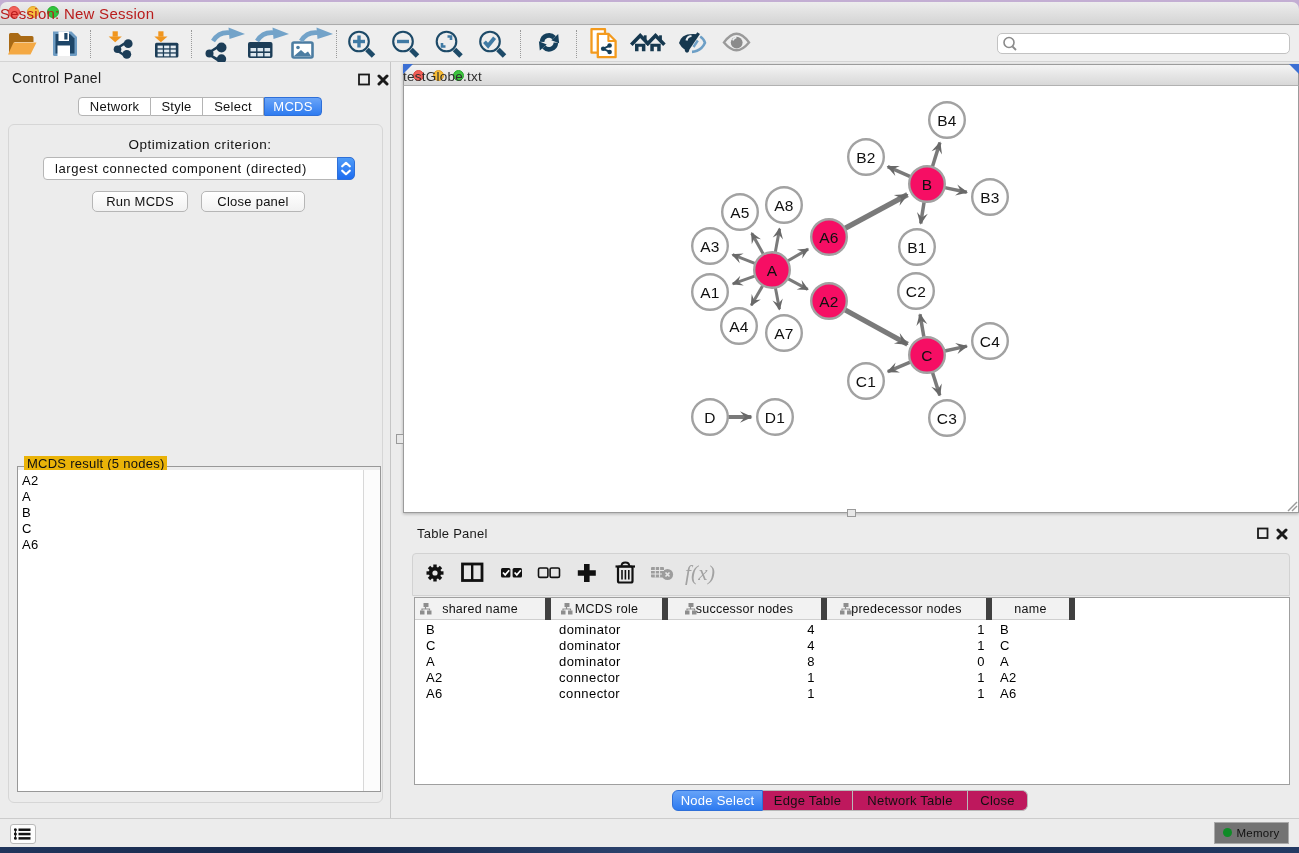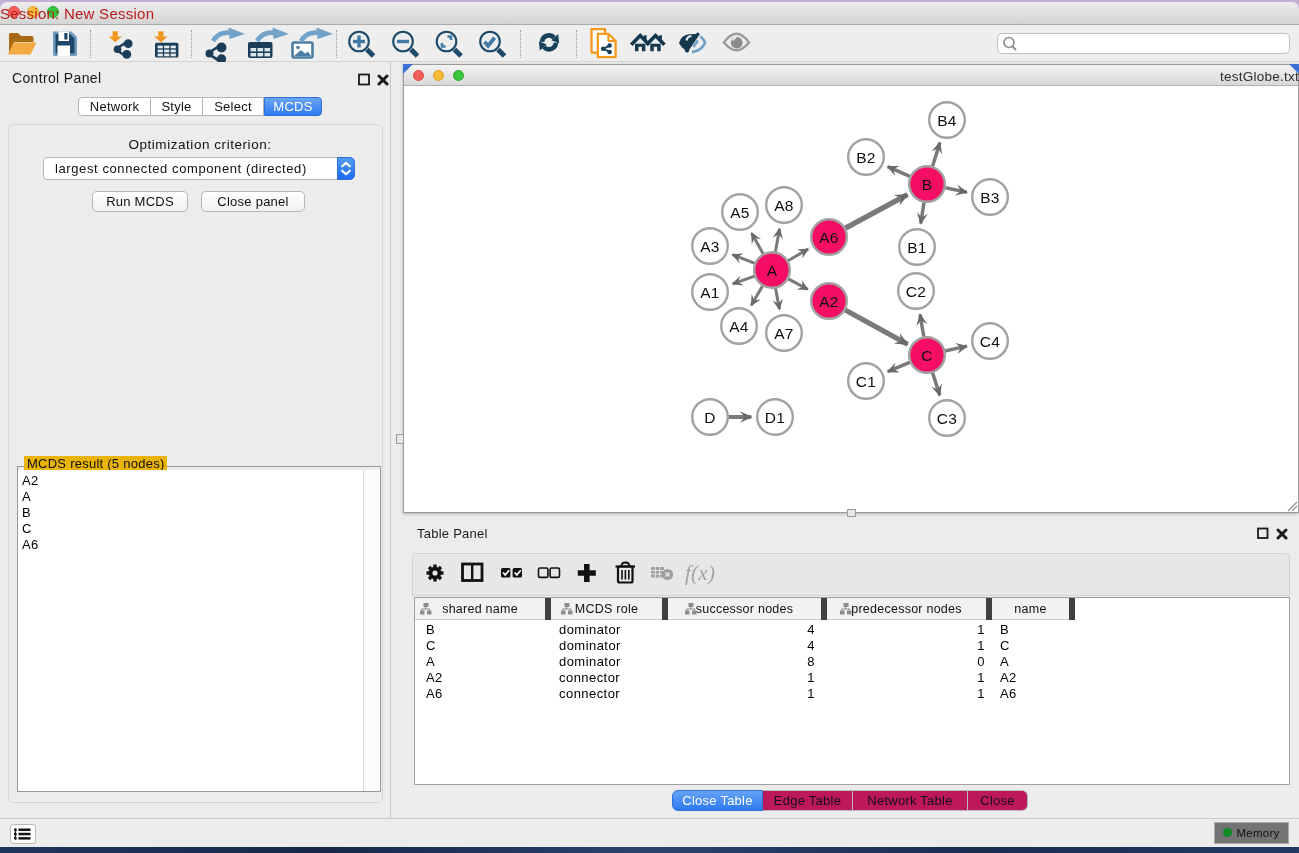--- a/index.html
+++ b/index.html
@@ -25,21 +25,21 @@
 .ddbtn{left:337px;top:157px;width:18px;height:23px;background:linear-gradient(#4f9cf8,#1d6cf0);border-radius:0 5px 5px 0;border:1px solid #2e6fd8}
 .btn{position:absolute;height:21px;background:linear-gradient(#ffffff,#f1f1f1);border:1px solid #b6b6b6;border-radius:5px;font-size:13px;color:#111;text-align:center;line-height:19px}
 .fieldset{left:17px;top:466px;width:364px;height:326px;border:1px solid #989898}
 .legend{left:24px;top:456px;background:#eab308;font-size:13px;color:#111;padding:0 3px}
 .mcdslist{left:18px;top:470px;width:345px;height:321px;background:#fff;font-size:13px;color:#000;padding:3px 0 0 4px;line-height:16px}
 .mcdssb{left:363px;top:470px;width:17px;height:321px;background:#fcfcfc;border-left:1px solid #d8d8d8}
 
 .netwin{left:403px;top:64px;width:896px;height:449px;background:#fff;border:1px solid #9b9b9b;box-shadow:0 1px 3px rgba(0,0,0,.25)}
 .nettb{left:403px;top:64px;width:896px;height:22px;background:linear-gradient(#f4f4f4,#d8d8d8);border:1px solid #9b9b9b;border-bottom:1px solid #b1b1b1}
 .ntl{border-radius:50%;width:11px;height:11px;top:70px}
-.nettitle{left:403px;top:69px;width:896px;text-align:right;font-size:13.5px;color:#2e2e2e}
+.nettitle{left:403px;top:69px;width:896px;text-align:left;font-size:13.5px;color:#2e2e2e}
 
 .tptitle{left:417px;top:526px;font-size:13px;color:#1a1a1a}
 .tptoolbar{left:412px;top:553px;width:878px;height:43px;background:#e7e7e7;border:1px solid #d2d2d2;border-radius:4px 4px 0 0}
 .tbl{left:414px;top:597px;width:876px;height:188px;background:#fff;border:1px solid #9f9f9f}
 .th{position:absolute;top:598px;height:22px;border-right:6px solid #404040;font-size:12.5px;color:#111;text-align:center;line-height:22px}
 .row{position:absolute;font-size:13px;color:#000;height:16px;line-height:16px;letter-spacing:.45px}
 .btab{position:absolute;top:790px;height:21px;background:#be185d;border:1px solid #b9b9b9;font-size:13px;color:#111;text-align:center;line-height:20px}
 .btabsel{background:linear-gradient(#66a3f8,#2d7af0);color:#fff;border-color:#2e6fd8}
 .statusbar{left:0;top:818px;width:1299px;height:29px;background:#ececec;border-top:1px solid #cccccc}
 .listbtn{left:10px;top:824px;width:26px;height:20px;background:#fdfdfd;border:1px solid #b9b9b9;border-radius:3px}
@@ -418,21 +418,21 @@
         </g>
 </g>
 </svg>
 
 <div class="abs row" style="left:426px;top:622px">B</div><div class="abs row" style="left:559px;top:622px">dominator</div><div class="abs row" style="left:668px;top:622px;width:147px;text-align:right">4</div><div class="abs row" style="left:827px;top:622px;width:158px;text-align:right">1</div><div class="abs row" style="left:1000px;top:622px">B</div>
 <div class="abs row" style="left:426px;top:638px">C</div><div class="abs row" style="left:559px;top:638px">dominator</div><div class="abs row" style="left:668px;top:638px;width:147px;text-align:right">4</div><div class="abs row" style="left:827px;top:638px;width:158px;text-align:right">1</div><div class="abs row" style="left:1000px;top:638px">C</div>
 <div class="abs row" style="left:426px;top:654px">A</div><div class="abs row" style="left:559px;top:654px">dominator</div><div class="abs row" style="left:668px;top:654px;width:147px;text-align:right">8</div><div class="abs row" style="left:827px;top:654px;width:158px;text-align:right">0</div><div class="abs row" style="left:1000px;top:654px">A</div>
 <div class="abs row" style="left:426px;top:670px">A2</div><div class="abs row" style="left:559px;top:670px">connector</div><div class="abs row" style="left:668px;top:670px;width:147px;text-align:right">1</div><div class="abs row" style="left:827px;top:670px;width:158px;text-align:right">1</div><div class="abs row" style="left:1000px;top:670px">A2</div>
 <div class="abs row" style="left:426px;top:686px">A6</div><div class="abs row" style="left:559px;top:686px">connector</div><div class="abs row" style="left:668px;top:686px;width:147px;text-align:right">1</div><div class="abs row" style="left:827px;top:686px;width:158px;text-align:right">1</div><div class="abs row" style="left:1000px;top:686px">A6</div>
 
-<div class="abs btab btabsel" style="left:672px;width:91px;border-radius:6px 0 0 6px">Close Table</div>
+<div class="abs btab btabsel" style="left:672px;width:91px;border-radius:6px 0 0 6px">Node Select</div>
 <div class="abs btab" style="left:763px;width:90px;border-left:none">Edge Table</div>
 <div class="abs btab" style="left:853px;width:115px;border-left:none">Network Table</div>
 <div class="abs btab" style="left:968px;width:60px;border-radius:0 6px 6px 0;border-left:none">Close</div>
 
 <div class="abs statusbar"></div>
 <div class="abs listbtn"></div>
 <svg class="abs" style="left:14px;top:828px" width="18" height="12">
 <g fill="#141414">
         <circle cx="1.4" cy="1.7" r="1.5"></circle>
         <circle cx="1.4" cy="6" r="1.5"></circle>

